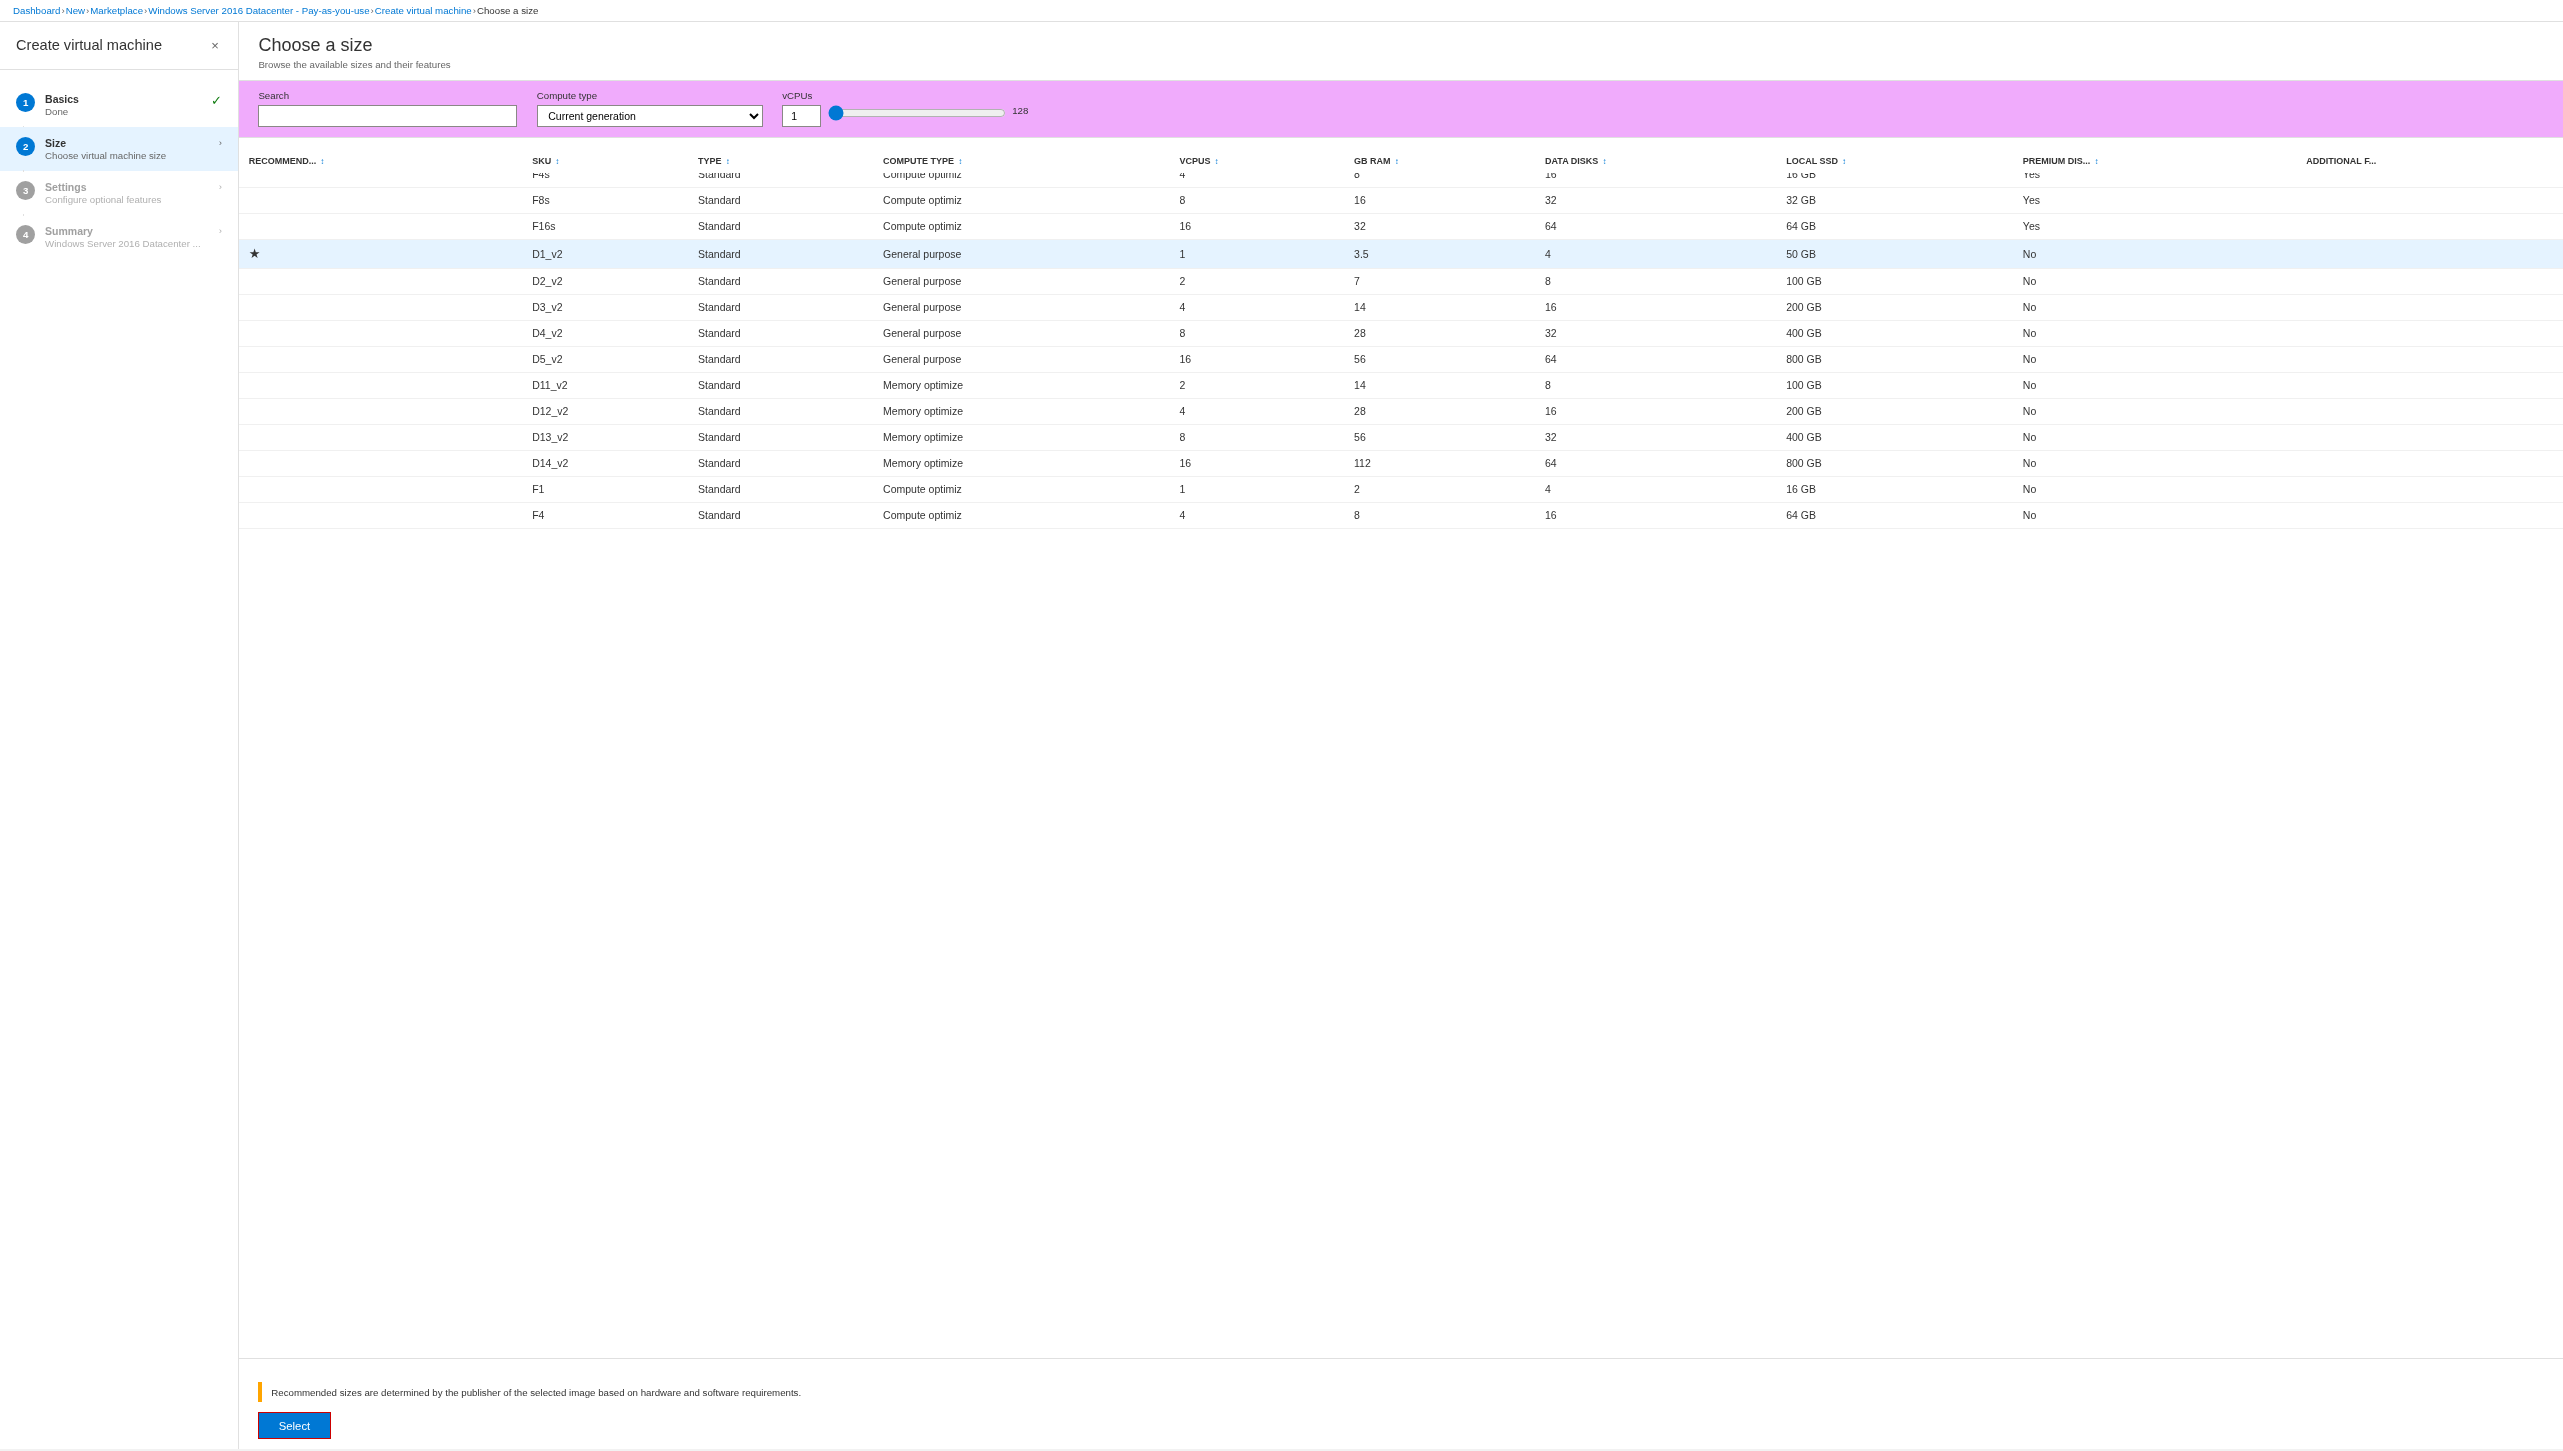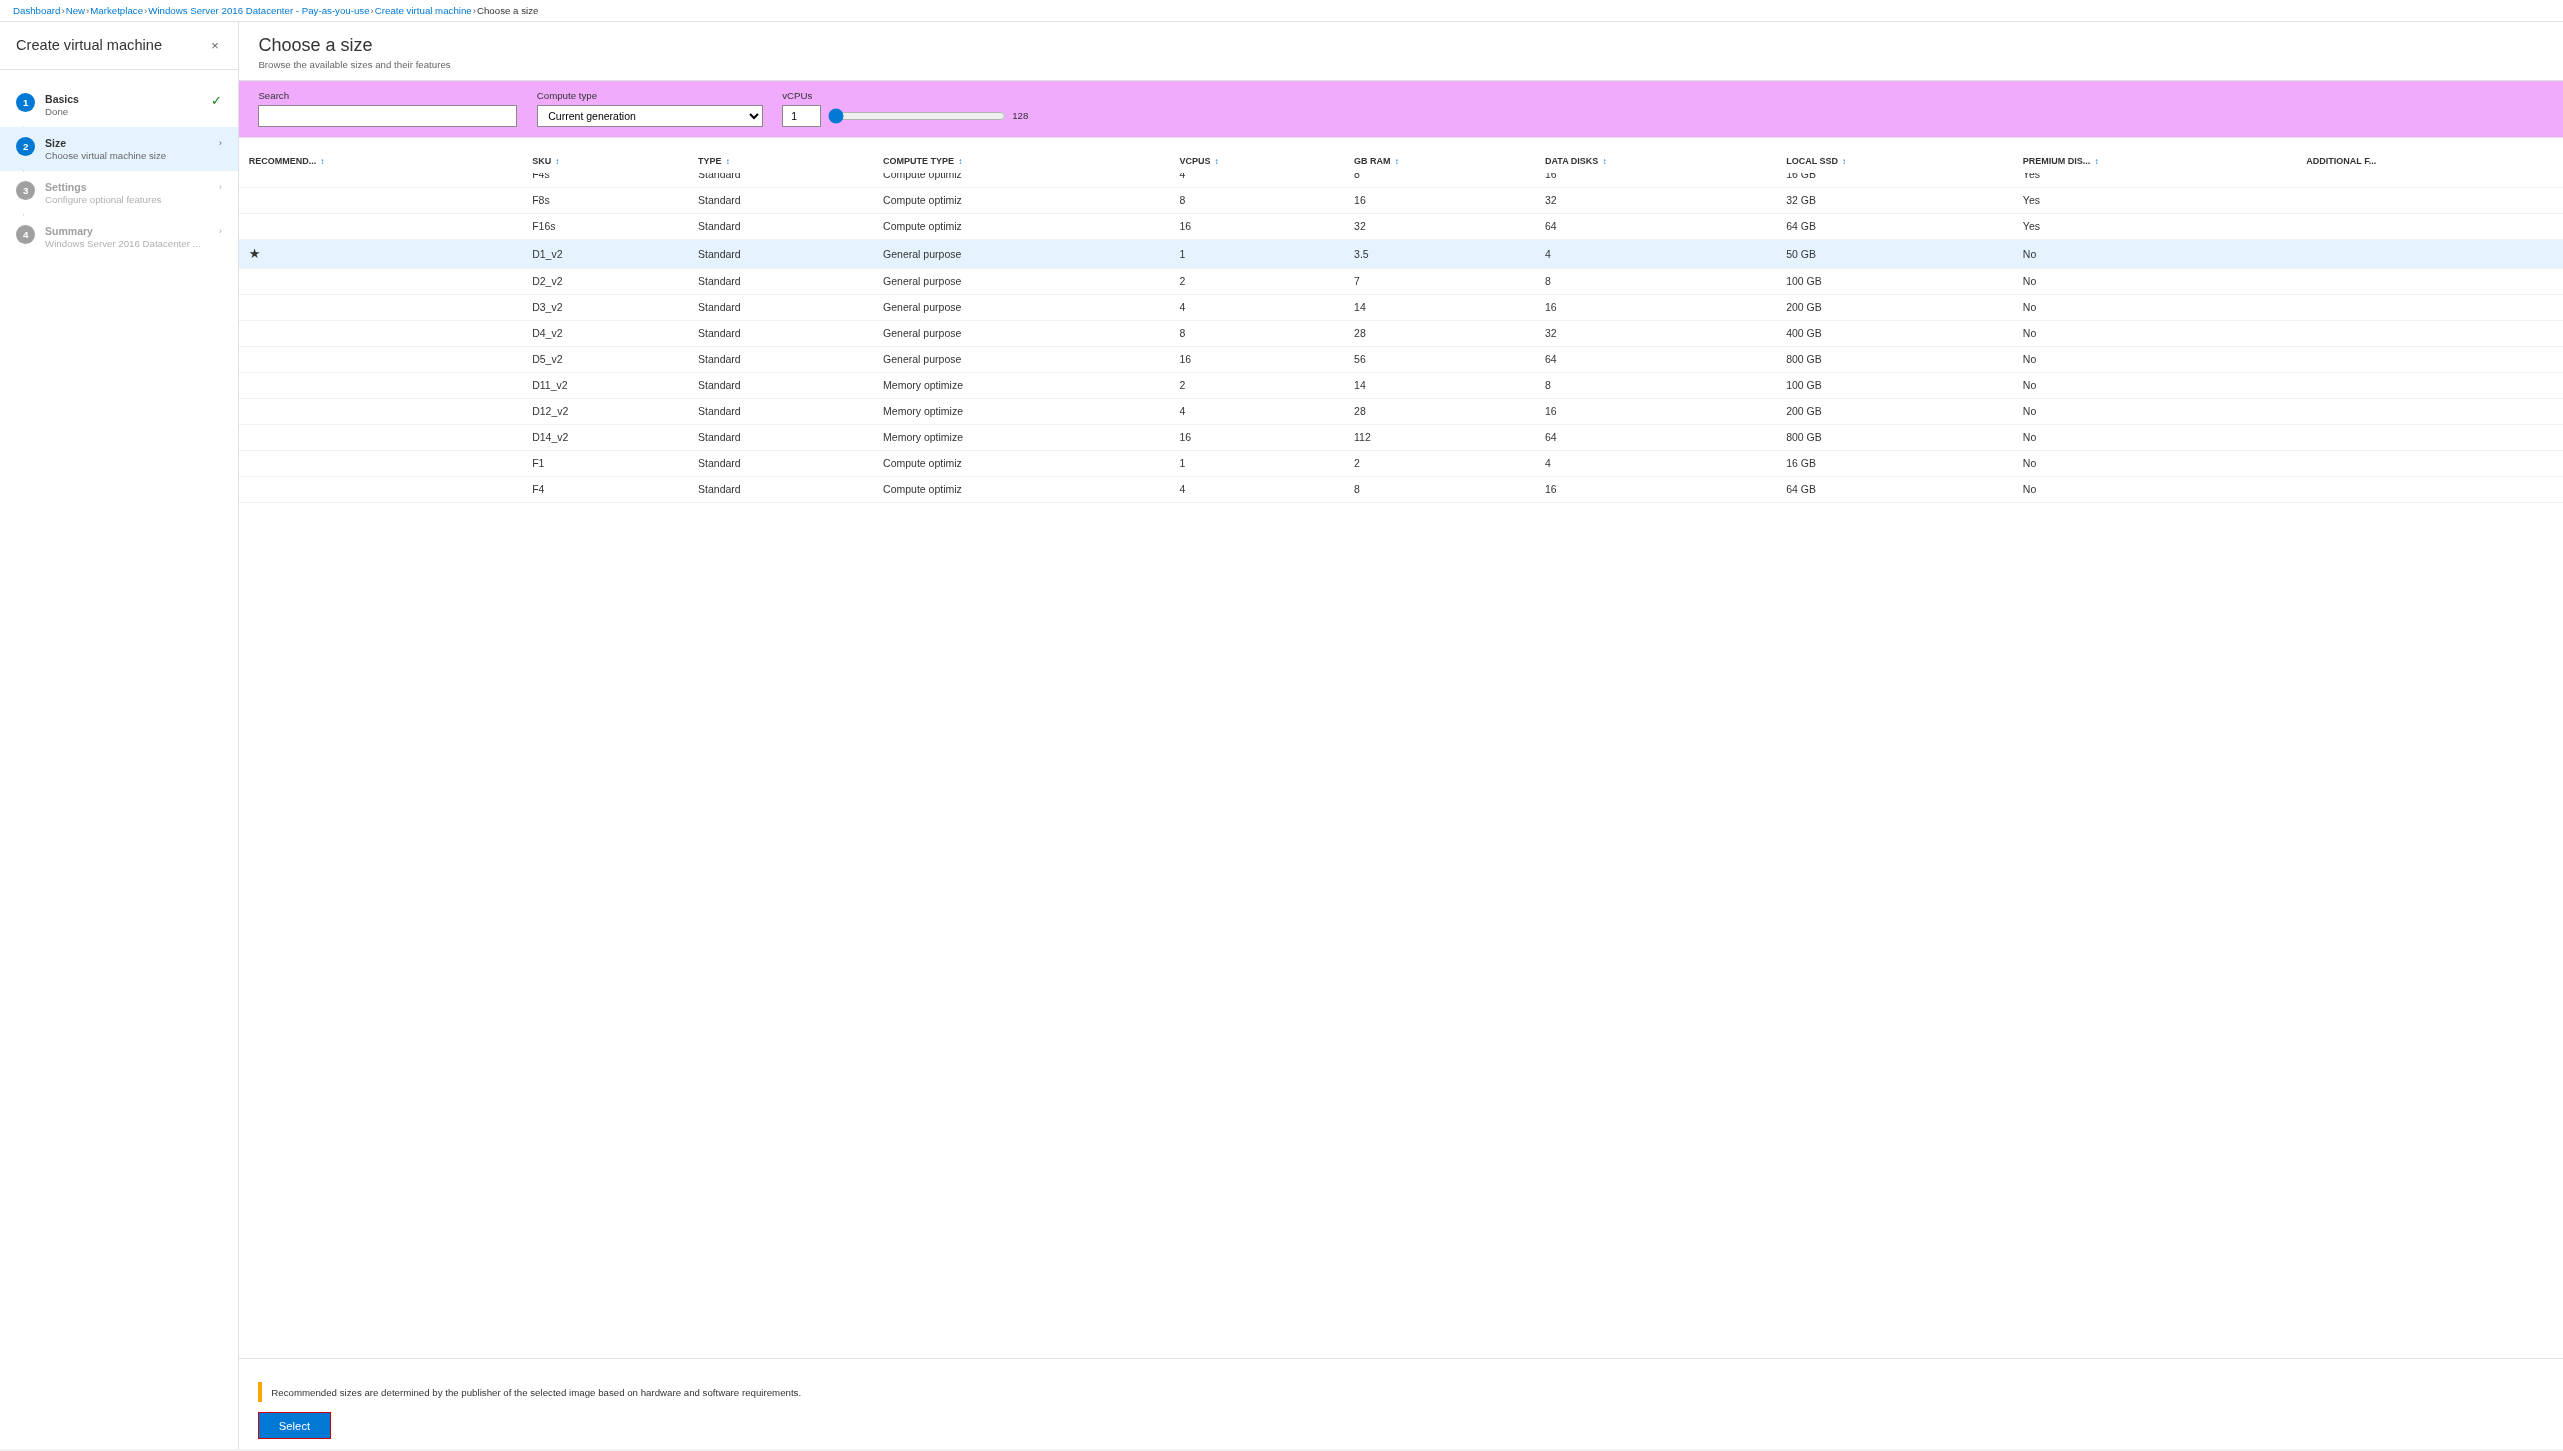--- a/index.html
+++ b/index.html
@@ -149,21 +149,21 @@
       height: 22.6px;
       border: 0.8px solid #8a8886;
       padding: 0 6.5px;
       font-size: 10.5px;
       background: #fff;
       cursor: pointer;
       outline: none;
     }
     .vcpu-control {
       display: flex;
-      align-items: center;
+      align-items: flex-start;
       gap: 6.5px;
     }
     .vcpu-num-input {
       width: 39px;
       height: 22.6px;
       border: 0.8px solid #8a8886;
       padding: 0 4.9px;
       font-size: 10.5px;
       text-align: center;
       outline: none;
@@ -472,20 +472,32 @@
               <td>Memory optimize</td>
               <td>4</td>
               <td>28</td>
               <td>16</td>
               <td>200 GB</td>
               <td>No</td>
               <td></td>
             </tr>
             <tr>
               <td></td>
+              <td>D13_v2</td>
+              <td>Standard</td>
+              <td>Memory optimize</td>
+              <td>8</td>
+              <td>56</td>
+              <td>32</td>
+              <td>400 GB</td>
+              <td>No</td>
+              <td></td>
+            </tr>
+            <tr>
+              <td></td>
               <td>D14_v2</td>
               <td>Standard</td>
               <td>Memory optimize</td>
               <td>16</td>
               <td>112</td>
               <td>64</td>
               <td>800 GB</td>
               <td>No</td>
               <td></td>
             </tr>

